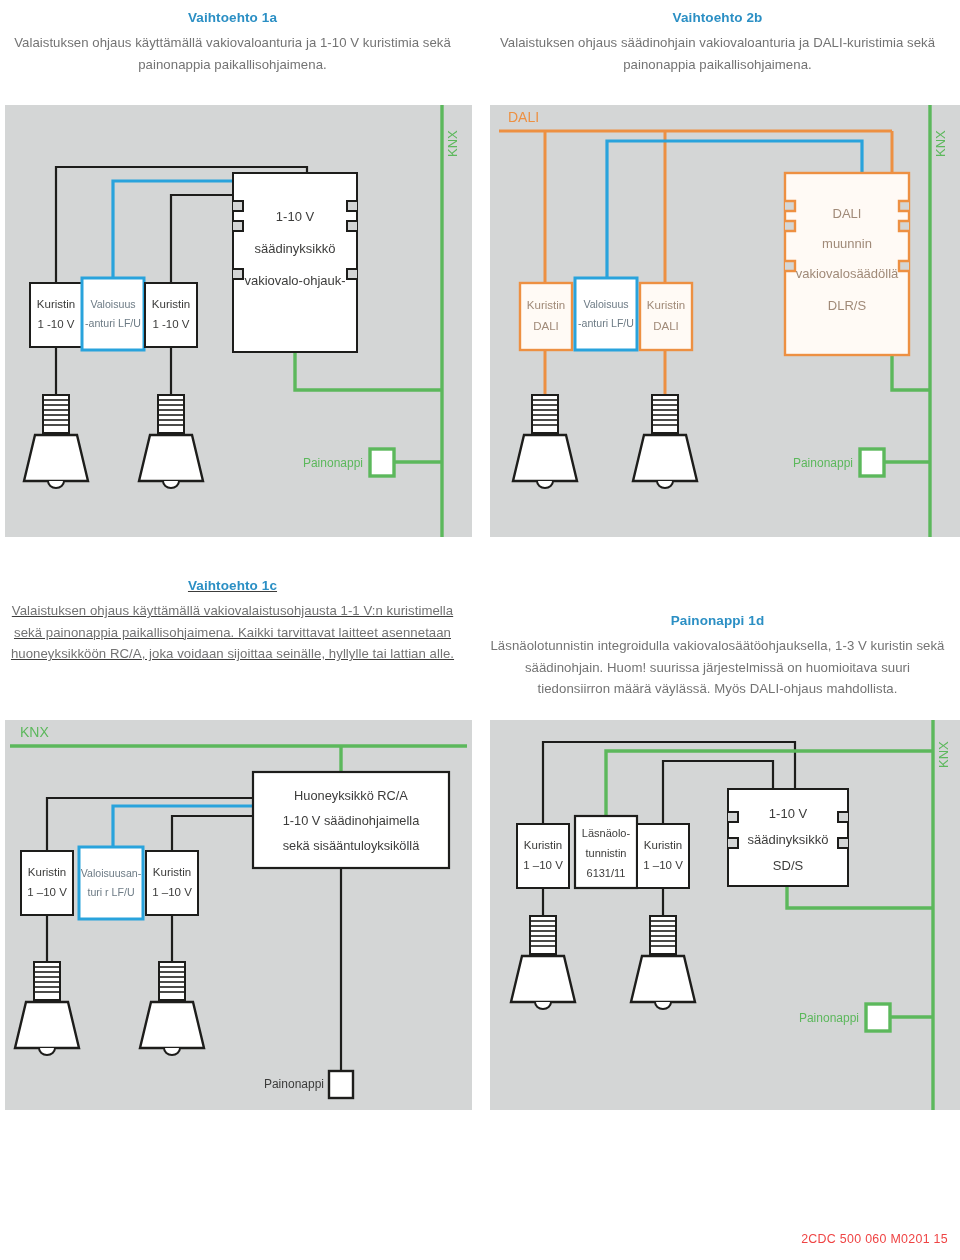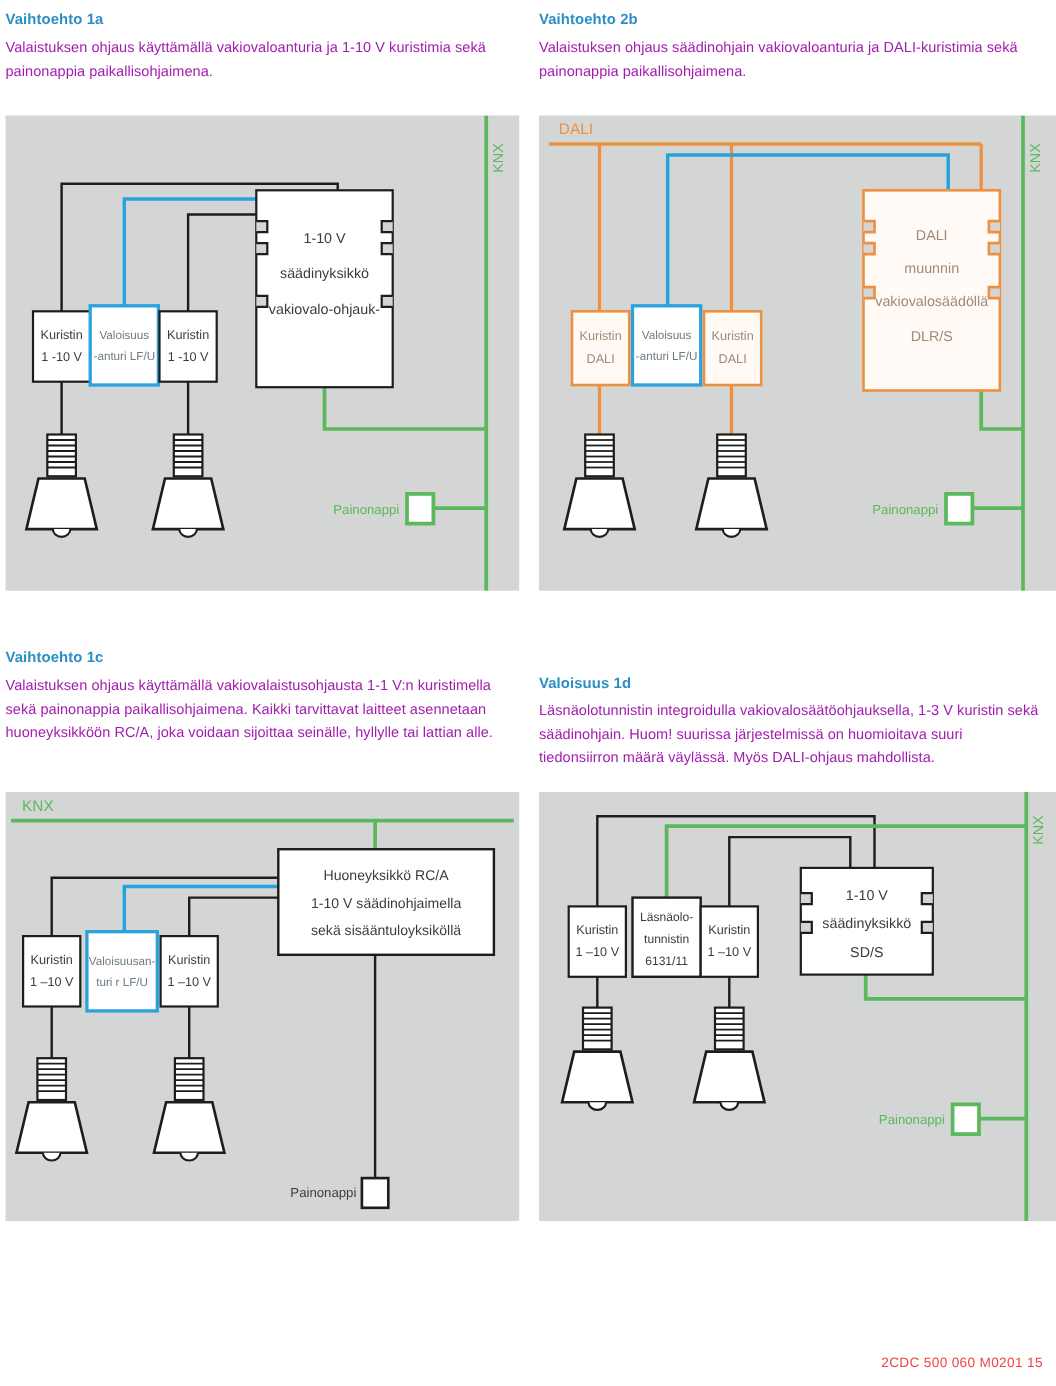--- a/index.html
+++ b/index.html
@@ -5,30 +5,30 @@
   * { box-sizing: border-box; }
   html, body { margin:0; padding:0; }
   body {
     width: 960px; height: 1260px;
     background: #ffffff;
     font-family: "Liberation Sans", sans-serif;
     color: #3c3c3b;
     position: relative;
     overflow: hidden;
   }
-  .page { position:absolute; inset:0; }
+  .page { position:absolute; inset:0;text-align:center; }
 
   
   .txtblock { position:absolute; width:455px; }
   .opt-title {
     font-size: 13.5px; font-weight: bold; color:#2b8fc4;
     margin:0 0 6px 0; line-height:16px; letter-spacing:.1px;
   }
   .opt-body {
-    font-size: 13.2px; line-height: 21.5px; color:#a21caf;
+    font-size: 13.2px; line-height: 21.5px; color:#737373;
     margin:0; letter-spacing:.05px;
   }
 
   
   .panel { position:absolute; background:#d4d6d6; }
   .panel svg { display:block; }
 
   .footer {
     position:absolute; right:12px; bottom:14px;
     font-size:12.4px; color:#ef4444; letter-spacing:.3px;
@@ -216,27 +216,27 @@
         <path d="M167,376 a8,7 0 0 0 16,0" fill="#ffffff" stroke="#1d1d1b" stroke-width="2"></path>
       </g>
 
       <g>
         <text x="363" y="362" fill="#5cb85c" font-size="12" text-anchor="end">Painonappi</text>
         <rect x="370" y="344" width="24" height="27" fill="#ffffff" stroke="#5cb85c" stroke-width="3.4"></rect>
       </g>
     </svg>
   </div>
 
-  <div class="txtblock" style="left:5px; top:590px;">
+  <div class="txtblock" style="left:5px; top:578px;text-decoration:underline;">
     <p class="opt-title">Vaihtoehto 1c</p>
     <p class="opt-body">Valaistuksen ohjaus käyttämällä vakiovalaistusohjausta 1-1 V:n kuristimella sekä painonappia paikallisohjaimena. Kaikki tarvittavat laitteet asennetaan huoneyksikköön RC/A, joka voidaan sijoittaa seinälle, hyllylle tai lattian alle.</p>
   </div>
 
   <div class="txtblock" style="left:490px; top:613px;">
-    <p class="opt-title">Valoisuus 1d</p>
+    <p class="opt-title">Painonappi 1d</p>
     <p class="opt-body">Läsnäolotunnistin integroidulla vakiovalosäätöohjauksella, 1-3 V kuristin sekä säädinohjain. Huom! suurissa järjestelmissä on huomioitava suuri tiedonsiirron määrä väylässä. Myös DALI-ohjaus mahdollista.</p>
   </div>
 
   <div class="panel" style="left:5px; top:720px; width:467px; height:390px;">
     <svg width="467" height="390" viewBox="0 0 467 390">
 
       <text x="15" y="17" fill="#5cb85c" font-size="14">KNX</text>
       <line x1="5" y1="26" x2="462" y2="26" stroke="#5cb85c" stroke-width="3.4"></line>
 
       <line x1="336" y1="26" x2="336" y2="52" stroke="#5cb85c" stroke-width="3.4"></line>

